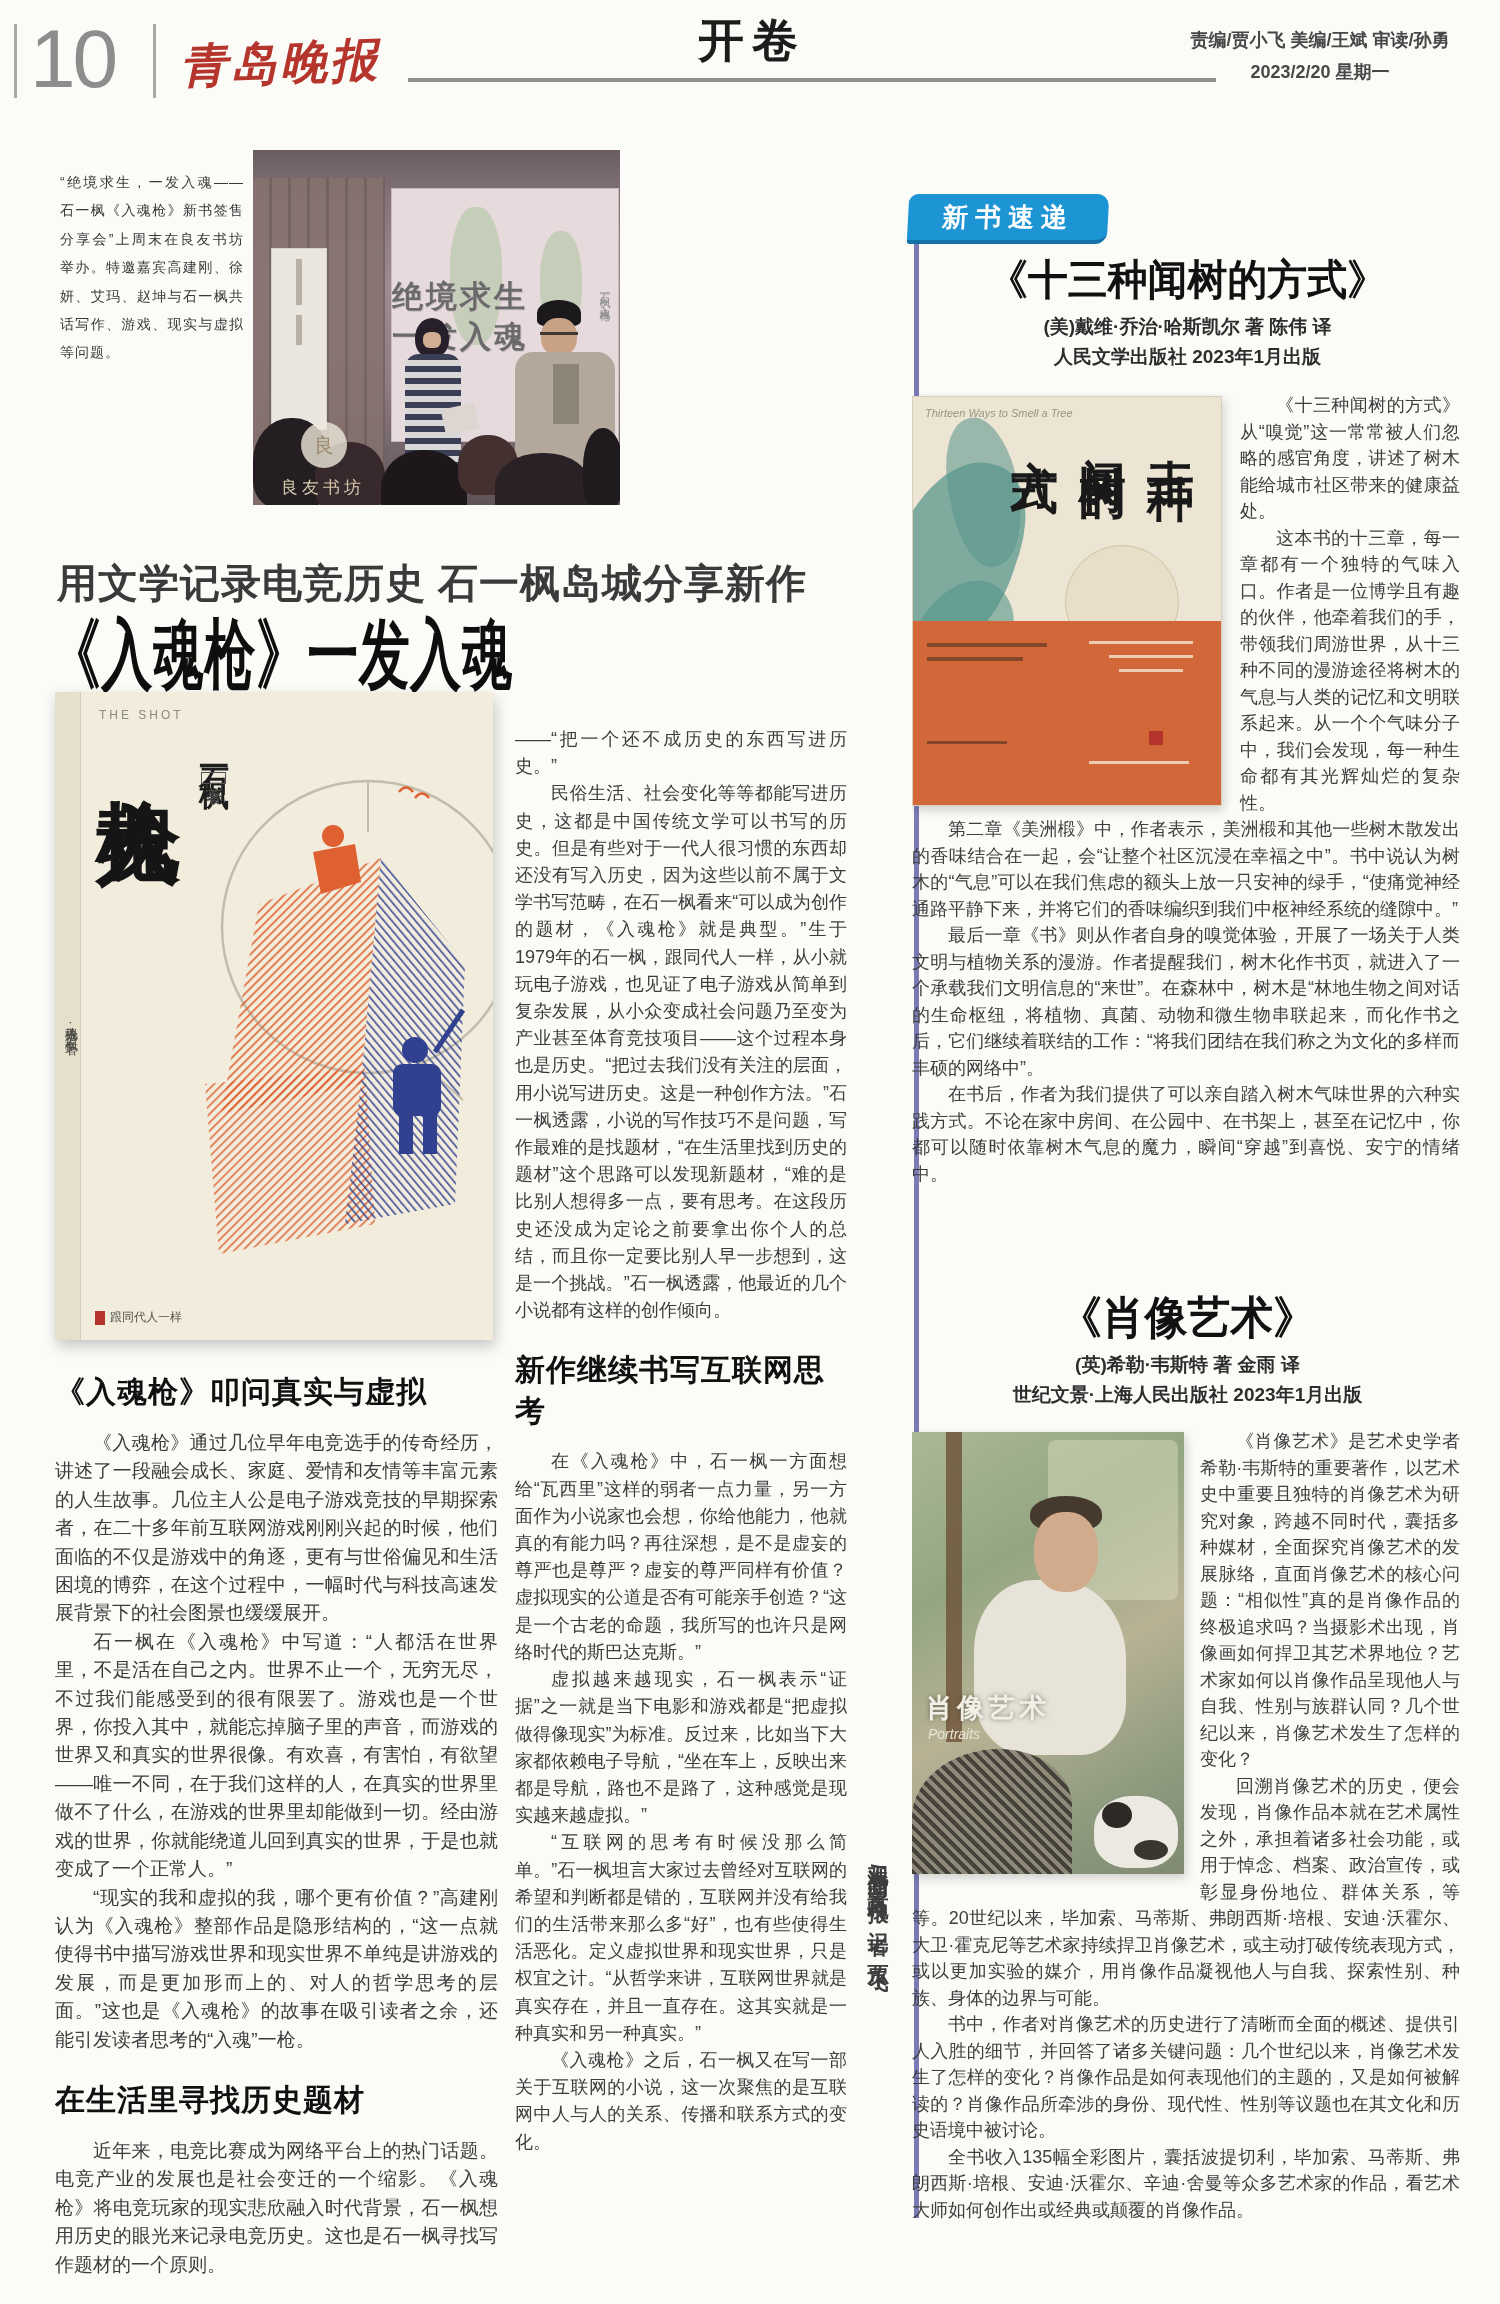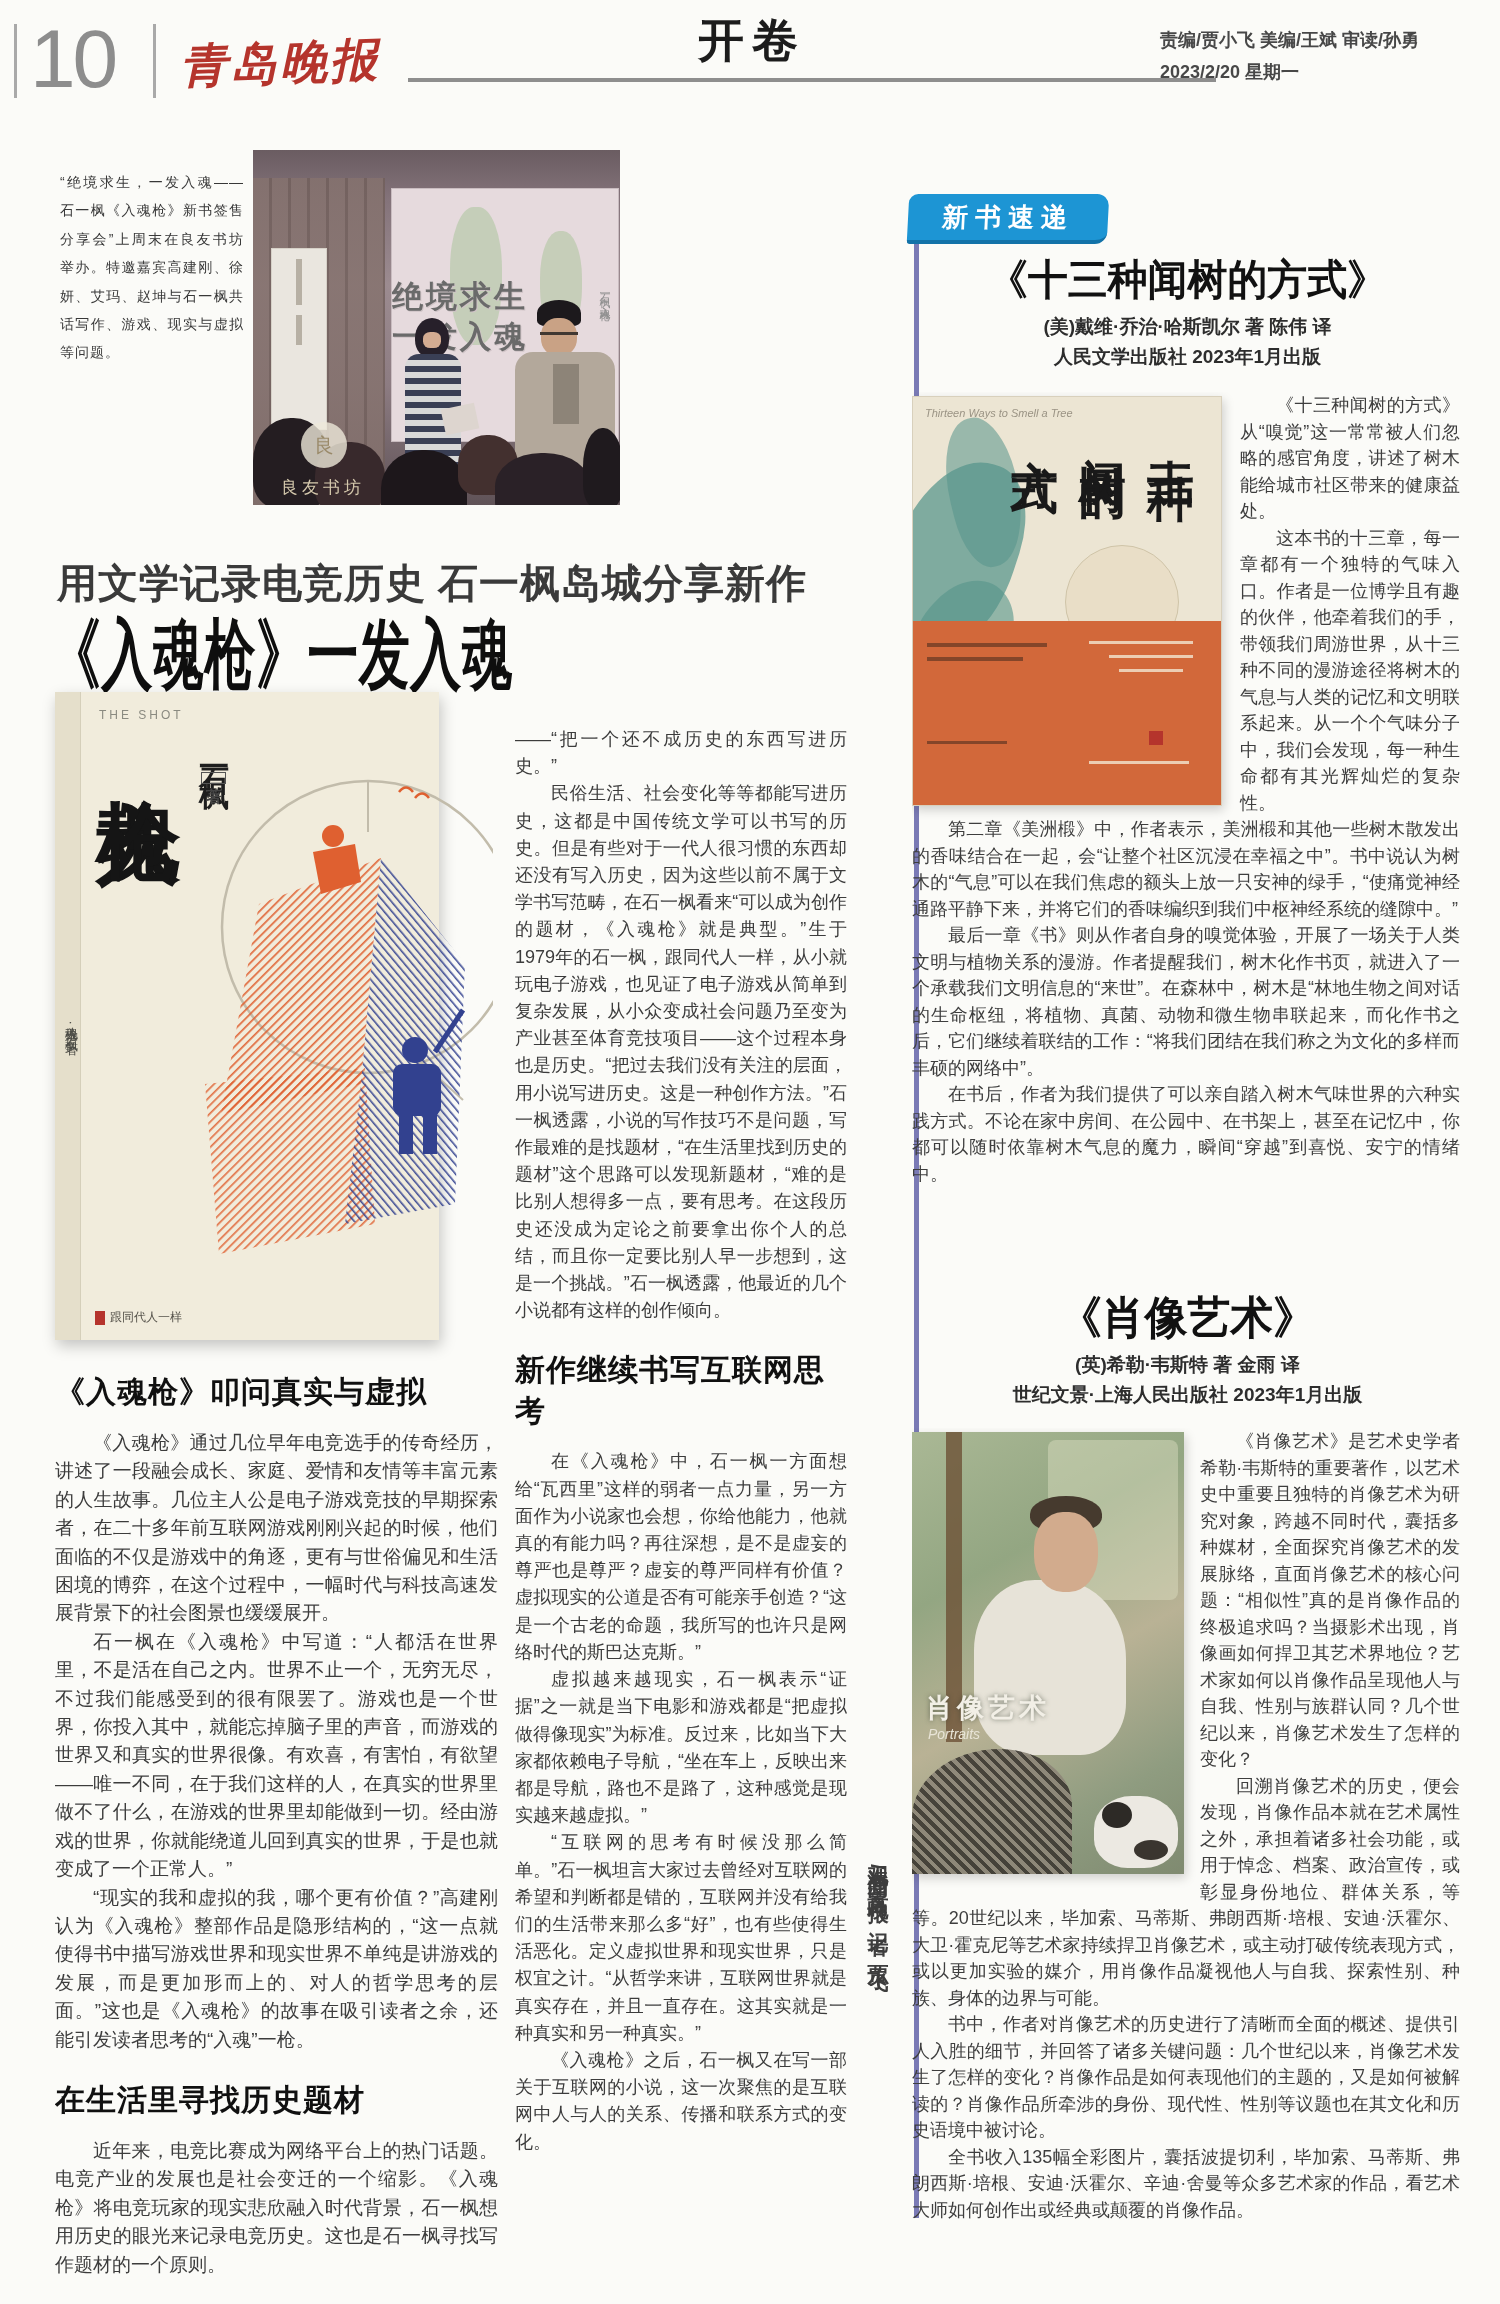--- a/index.html
+++ b/index.html
@@ -7,21 +7,21 @@
           font-family:"Liberation Sans","DejaVu Sans",sans-serif;color:#3c3c3c;overflow:hidden;}
   .abs{position:absolute;}
 
   
   .hdr-bar{width:3px;height:74px;background:#a9a9a9;}
   .hdr-num{font-size:82px;line-height:1;color:#8d8d8d;font-weight:400;letter-spacing:-3px;}
   .hdr-logo{font-family:"DejaVu Serif","Liberation Serif",serif;font-style:italic;font-weight:bold;
             font-size:47px;color:#b5342c;letter-spacing:3px;transform:rotate(-2deg);}
   .hdr-section{font-size:46px;font-weight:bold;color:#1c1c1c;letter-spacing:8px;}
   .hdr-rule{height:4px;background:#8e8e8e;}
-  .hdr-meta{font-size:18px;color:#474747;font-weight:bold;text-align:left;width:320px;}
+  .hdr-meta{font-size:18px;color:#474747;font-weight:bold;text-align:center;width:320px;}
 
   
   .photo{left:253px;top:150px;width:367px;height:355px;overflow:hidden;
          background:linear-gradient(180deg,#6a5c61 0%,#84737a 14%,#9c8b90 38%,#8d7c82 66%,#5f5257 100%);}
   .ph-wall{left:0;top:28px;width:132px;height:327px;
            background:repeating-linear-gradient(90deg,#85726e 0 16px,#72605c 16px 19px);opacity:.85;}
   .ph-screen{left:138px;top:38px;width:226px;height:252px;background:#e6dadd;border:1px solid #c9bcc0;overflow:hidden;}
   .ph-blob1{left:58px;top:18px;width:52px;height:138px;background:#a9c49a;border-radius:45%;opacity:.55;}
   .ph-blob2{left:148px;top:42px;width:42px;height:104px;background:#9fbf8f;border-radius:45%;opacity:.45;}
   .ph-title{left:0;right:0;top:88px;text-align:left;font-weight:900;font-size:31px;line-height:40px;
@@ -38,21 +38,21 @@
   
   .caption{left:60px;top:168px;width:184px;font-size:14px;line-height:28.4px;text-align:justify;
            color:#383838;letter-spacing:1px;}
 
   
   .kicker{left:57px;top:556px;font-size:40px;font-weight:600;color:#3a3a3a;letter-spacing:1px;white-space:nowrap;}
   .headline{left:50px;top:604px;font-size:77px;font-weight:900;color:#0e0e0e;white-space:nowrap;
             transform:scaleX(.66);transform-origin:left top;letter-spacing:1px;}
 
   
-  .bk1{left:55px;top:692px;width:384px;height:648px;background:#f1ecdc;box-shadow:2px 6px 14px rgba(0,0,0,.22);}
+  .bk1{left:55px;top:692px;width:438px;height:648px;background:#f1ecdc;box-shadow:2px 6px 14px rgba(0,0,0,.22);}
   .bk1-spine{left:0;top:0;width:26px;height:100%;background:#e5dfcb;border-right:1px solid #d5cfba;
              writing-mode:vertical-rl;font-size:13px;color:#4a4a44;text-align:center;padding-top:18px;box-sizing:border-box;}
   .bk1-en{left:44px;top:16px;font-size:12px;color:#8a8a80;letter-spacing:3px;}
   .bk1-title{left:40px;top:40px;writing-mode:vertical-rl;font-size:84px;font-weight:900;color:#151515;line-height:1.05;}
   .bk1-author{left:138px;top:52px;writing-mode:vertical-rl;font-size:30px;font-weight:bold;color:#1e1e1e;letter-spacing:6px;}
   .bk1-zhu{display:inline-block;border:1px solid #555;font-size:16px;padding:2px 1px;margin-top:10px;color:#444;}
   .bk1-pub{left:40px;bottom:14px;font-size:12px;color:#55524a;display:flex;align-items:center;gap:5px;}
   .bk1-pub b{width:10px;height:14px;background:#b5342c;display:inline-block;}
 
   

